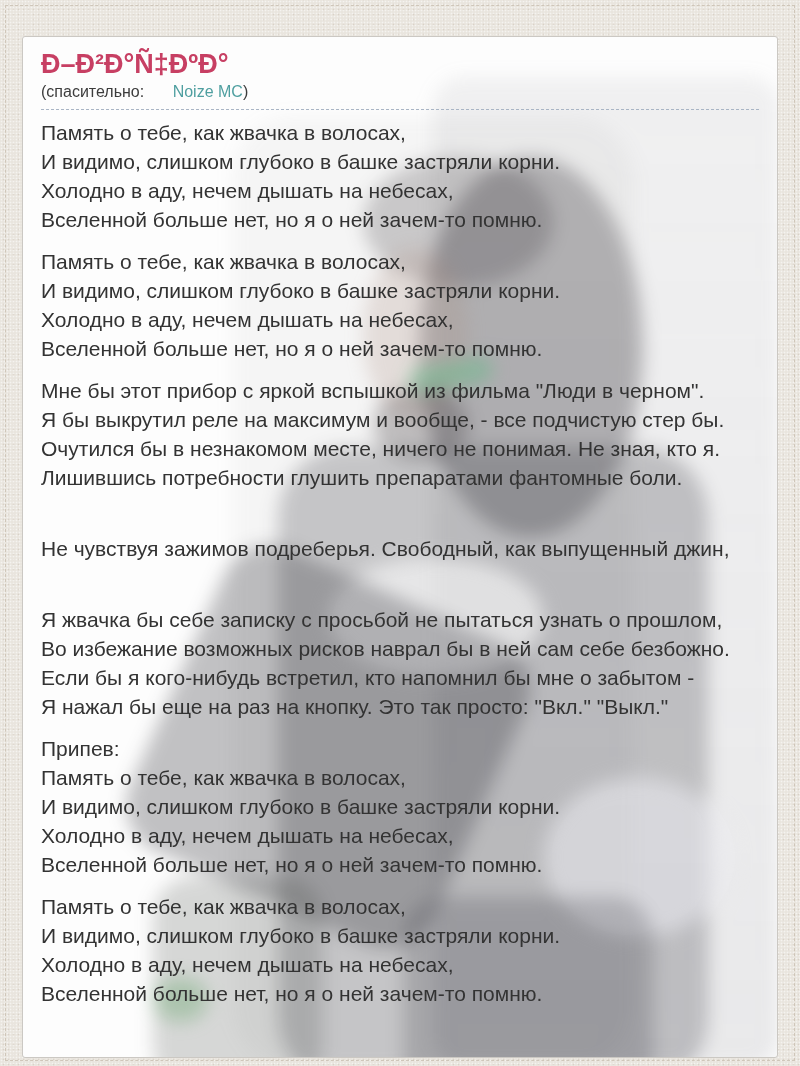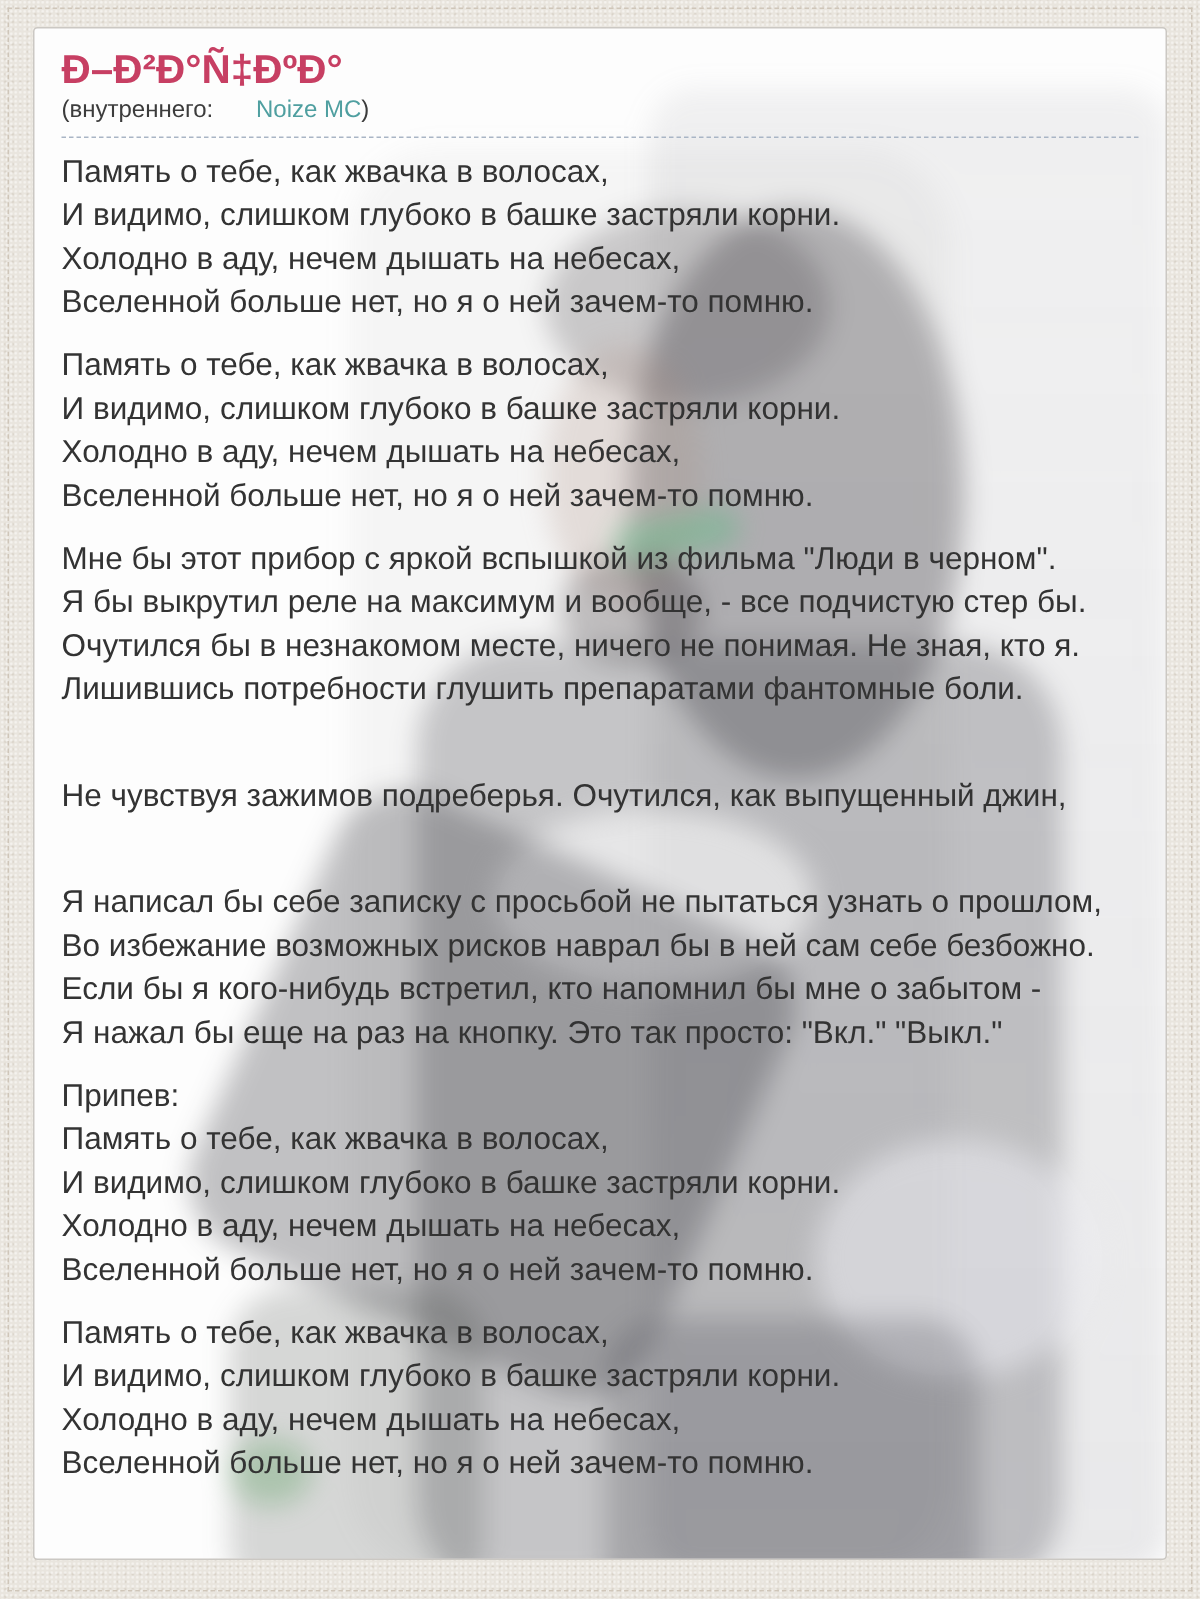--- a/index.html
+++ b/index.html
@@ -14,21 +14,21 @@
     background-size: 3px 3px, 5px 5px;
     background-position: 0 0, 1px 2px;
     font-family: "Liberation Sans", sans-serif;
   }
   .stitch-frame {
     position: absolute; inset: 5px;
     border: 1px dashed #cfc6b9;
     pointer-events: none;
   }
   .card {
-    position: absolute; left: 22px; top: 18px;
+    position: absolute; left: 22px; top: 36px;
     width: 756px; height: 1022px;
     box-sizing: border-box;
     background: #fdfdfd;
     border: 1px solid #cbc8c3;
     border-radius: 3px;
     overflow: hidden;
   }
   
   .photo { position: absolute; inset: 0; filter: blur(9px); }
   .photo div { position: absolute; }
@@ -92,27 +92,27 @@
     <div class="ph-arm"></div>
     <div class="ph-leg"></div>
     <div class="ph-bl"></div>
     <div class="ph-green"></div>
   </div>
 
   <div class="content">
     <div>
       <h1 class="song-title">Ð–Ð²Ð°Ñ‡ÐºÐ°</h1>
       <div class="artist-line">
-        <span>(внутреннего:</span>
+        <span>(спасительно:</span>
         <a class="artist-link">Noize MC</a><span>)</span>
       </div>
     </div>
     <div class="lyrics">
         <p><span>Память о тебе, как жвачка в волосах,</span><br><span>И видимо, слишком глубоко в башке застряли корни.</span><br><span>Холодно в аду, нечем дышать на небесах,</span><br><span>Вселенной больше нет, но я о ней зачем-то помню.</span></p>
         <p><span>Память о тебе, как жвачка в волосах,</span><br><span>И видимо, слишком глубоко в башке застряли корни.</span><br><span>Холодно в аду, нечем дышать на небесах,</span><br><span>Вселенной больше нет, но я о ней зачем-то помню.</span></p>
         <p><span>Мне бы этот прибор с яркой вспышкой из фильма "Люди в черном".</span><br><span>Я бы выкрутил реле на максимум и вообще, - все подчистую стер бы.</span><br><span>Очутился бы в незнакомом месте, ничего не понимая. Не зная, кто я.</span><br><span>Лишившись потребности глушить препаратами фантомные боли.</span></p>
-        <p><br><span>Не чувствуя зажимов подреберья. Очутился, как выпущенный джин,</span><br><br></p>
-        <p><span>Я написал бы себе записку с просьбой не пытаться узнать о прошлом,</span><br><span>Во избежание возможных рисков наврал бы в ней сам себе безбожно.</span><br><span>Если бы я кого-нибудь встретил, кто напомнил бы мне о забытом -</span><br><span>Я нажал бы еще на раз на кнопку. Это так просто: "Вкл." "Выкл."</span></p>
+        <p><br><span>Не чувствуя зажимов подреберья. Свободный, как выпущенный джин,</span><br><br></p>
+        <p><span>Я жвачка бы себе записку с просьбой не пытаться узнать о прошлом,</span><br><span>Во избежание возможных рисков наврал бы в ней сам себе безбожно.</span><br><span>Если бы я кого-нибудь встретил, кто напомнил бы мне о забытом -</span><br><span>Я нажал бы еще на раз на кнопку. Это так просто: "Вкл." "Выкл."</span></p>
         <p><span>Припев:</span><br><span>Память о тебе, как жвачка в волосах,</span><br><span>И видимо, слишком глубоко в башке застряли корни.</span><br><span>Холодно в аду, нечем дышать на небесах,</span><br><span>Вселенной больше нет, но я о ней зачем-то помню.</span></p>
         <p><span>Память о тебе, как жвачка в волосах,</span><br><span>И видимо, слишком глубоко в башке застряли корни.</span><br><span>Холодно в аду, нечем дышать на небесах,</span><br><span>Вселенной больше нет, но я о ней зачем-то помню.</span></p>
       </div>
   </div>
 </div>
 
 </body></html>

